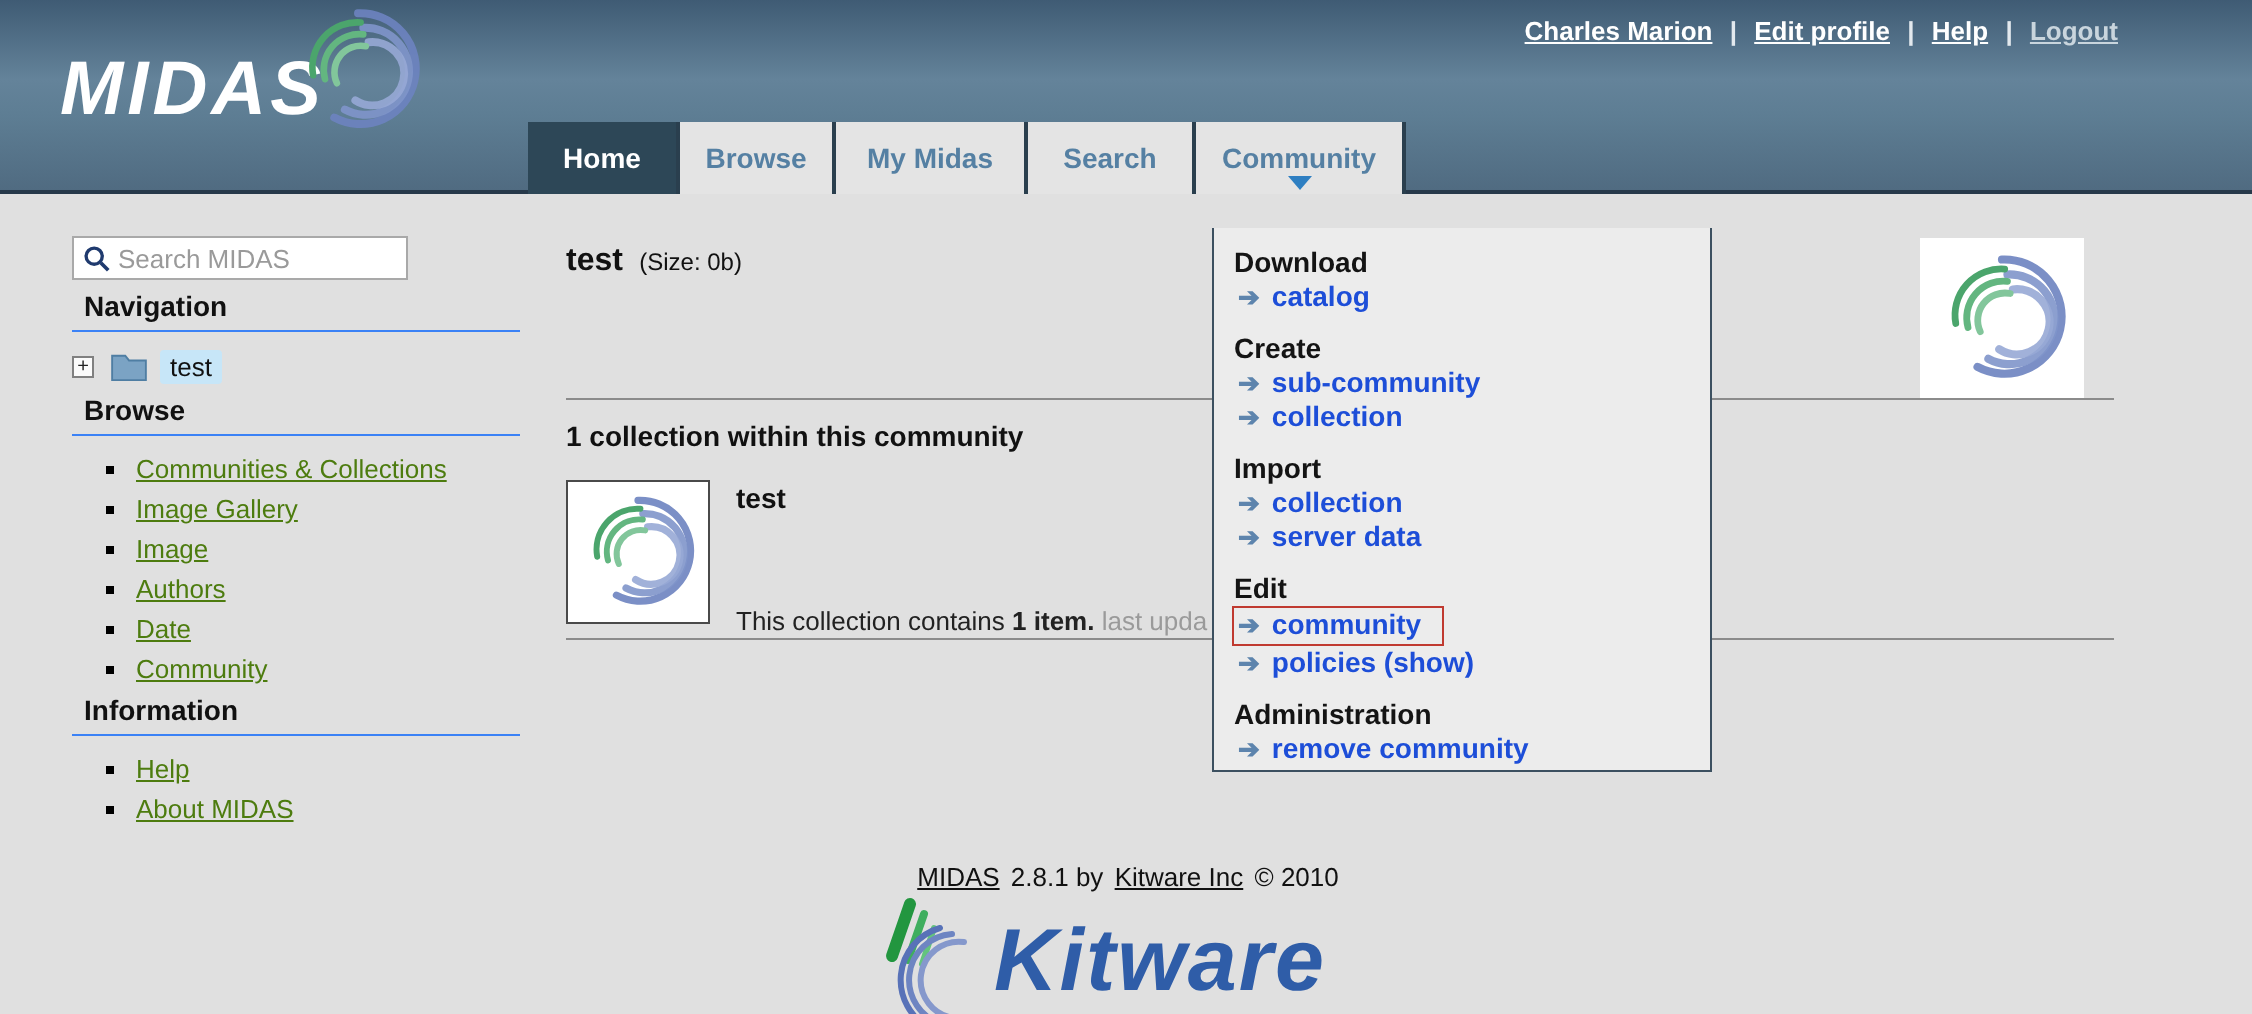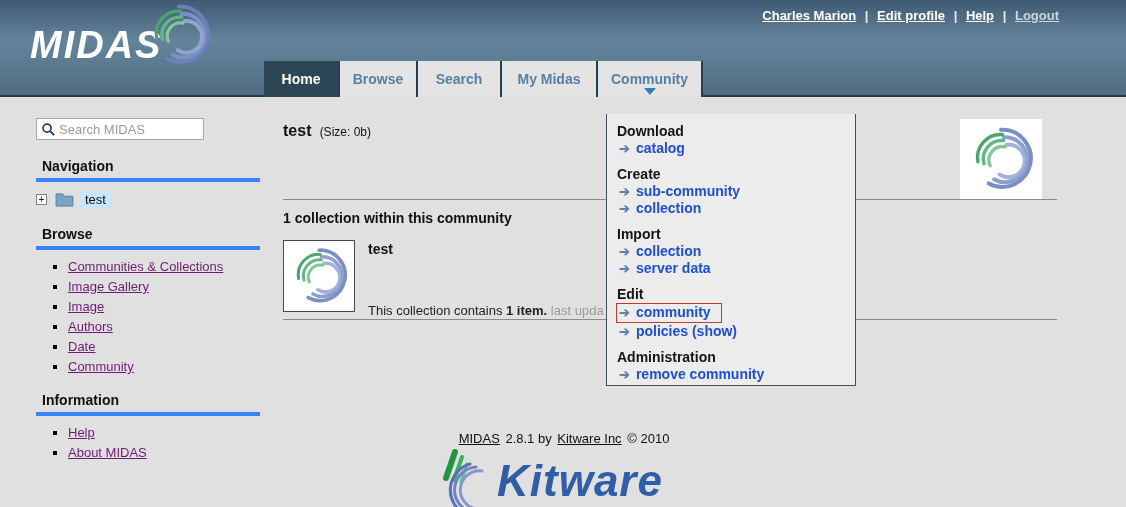--- a/index.html
+++ b/index.html
@@ -74,32 +74,32 @@
     background: #ffffff; border: 1px solid #a9a9a9; padding: 0 4px; justify-content: flex-end;
   }
   .search-box svg { flex: 0 0 auto; margin-right: 3px; }
   .search-input {
     border: none; outline: none; width: 100%; font-size: 13px;
     font-family: "Liberation Sans", sans-serif; color: #333; background: transparent;
   }
   .search-input::placeholder { color: #9a9a9a; }
   .side-title {
     font-size: 14px; font-weight: bold; color: #111;
-    margin-top: 18px; padding: 0 0 4px 6px; border-bottom: 4px solid #3b82f6; width: 224px;
+    margin-top: 5px; padding: 0 0 4px 6px; border-bottom: 1px solid #3b82f6; width: 224px;
   }
   .tree-row { display: flex; align-items: center; margin: 9px 0 0 0; cursor: pointer; }
   .plus-box {
     width: 11px; height: 11px; border: 1px solid #808080; background: #fbfbfb;
     font-size: 10px; line-height: 9px; text-align: center; color: #222; margin-right: 8px;
   }
   .folder-icon { margin-right: 6px; }
   .tree-label { background: #c7e6f8; border-radius: 2px; padding: 1px 5px; color: #111; }
   .side-list { margin: 9px 0 0 0; padding-left: 32px; list-style: square; color: #000; }
   .side-list li { margin-bottom: 5px; }
-  .side-list a { color: #701a75; text-decoration: underline; }
+  .side-list a { color: #4d7c0f; text-decoration: underline; }
 
   
   .page-title { position: absolute; left: 283px; top: 122px; font-size: 15px; color: #111; }
   .page-title .t-name { font-weight: bold; font-size: 16px; }
   .page-title .t-size { font-size: 12px; margin-left: 4px; }
   .divider { position: absolute; height: 1px; background: #8b8b8b; }
   .div1 { left: 283px; top: 199px; width: 774px; }
   .div2 { left: 283px; top: 319px; width: 774px; }
   .collections-header { position: absolute; left: 283px; top: 210px; font-size: 14px; font-weight: bold; color: #111; }
   .thumb {
@@ -152,22 +152,22 @@
       <span class="sep">|</span>
       <a href="#">Edit profile</a>
       <span class="sep">|</span>
       <a href="#">Help</a>
       <span class="sep">|</span>
       <a href="#" class="dim">Logout</a>
     </div>
     <div class="tabs">
       <div class="tab t0">Home</div>
       <div class="tab t1">Browse</div>
+      <div class="tab t3">My Midas</div>
       <div class="tab t2">Search</div>
-      <div class="tab t3">My Midas</div>
       <div class="tab t4">
         <span>Community</span>
         <span class="tab-arrow"></span>
       </div>
     </div>
   </div>
 
   <div class="menu">
     <div class="menu-section">
       <div class="menu-header">Download</div>

